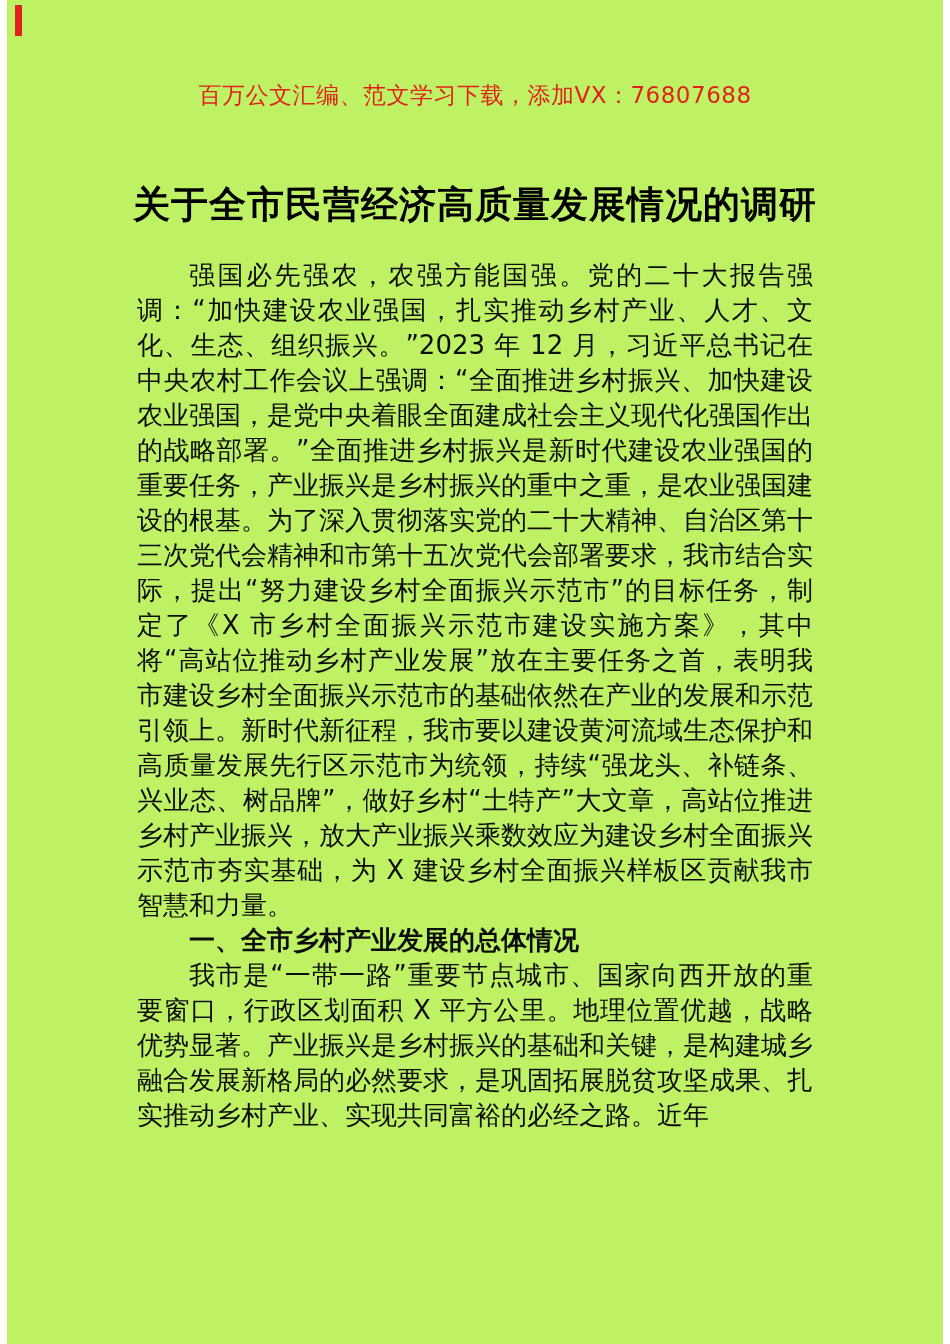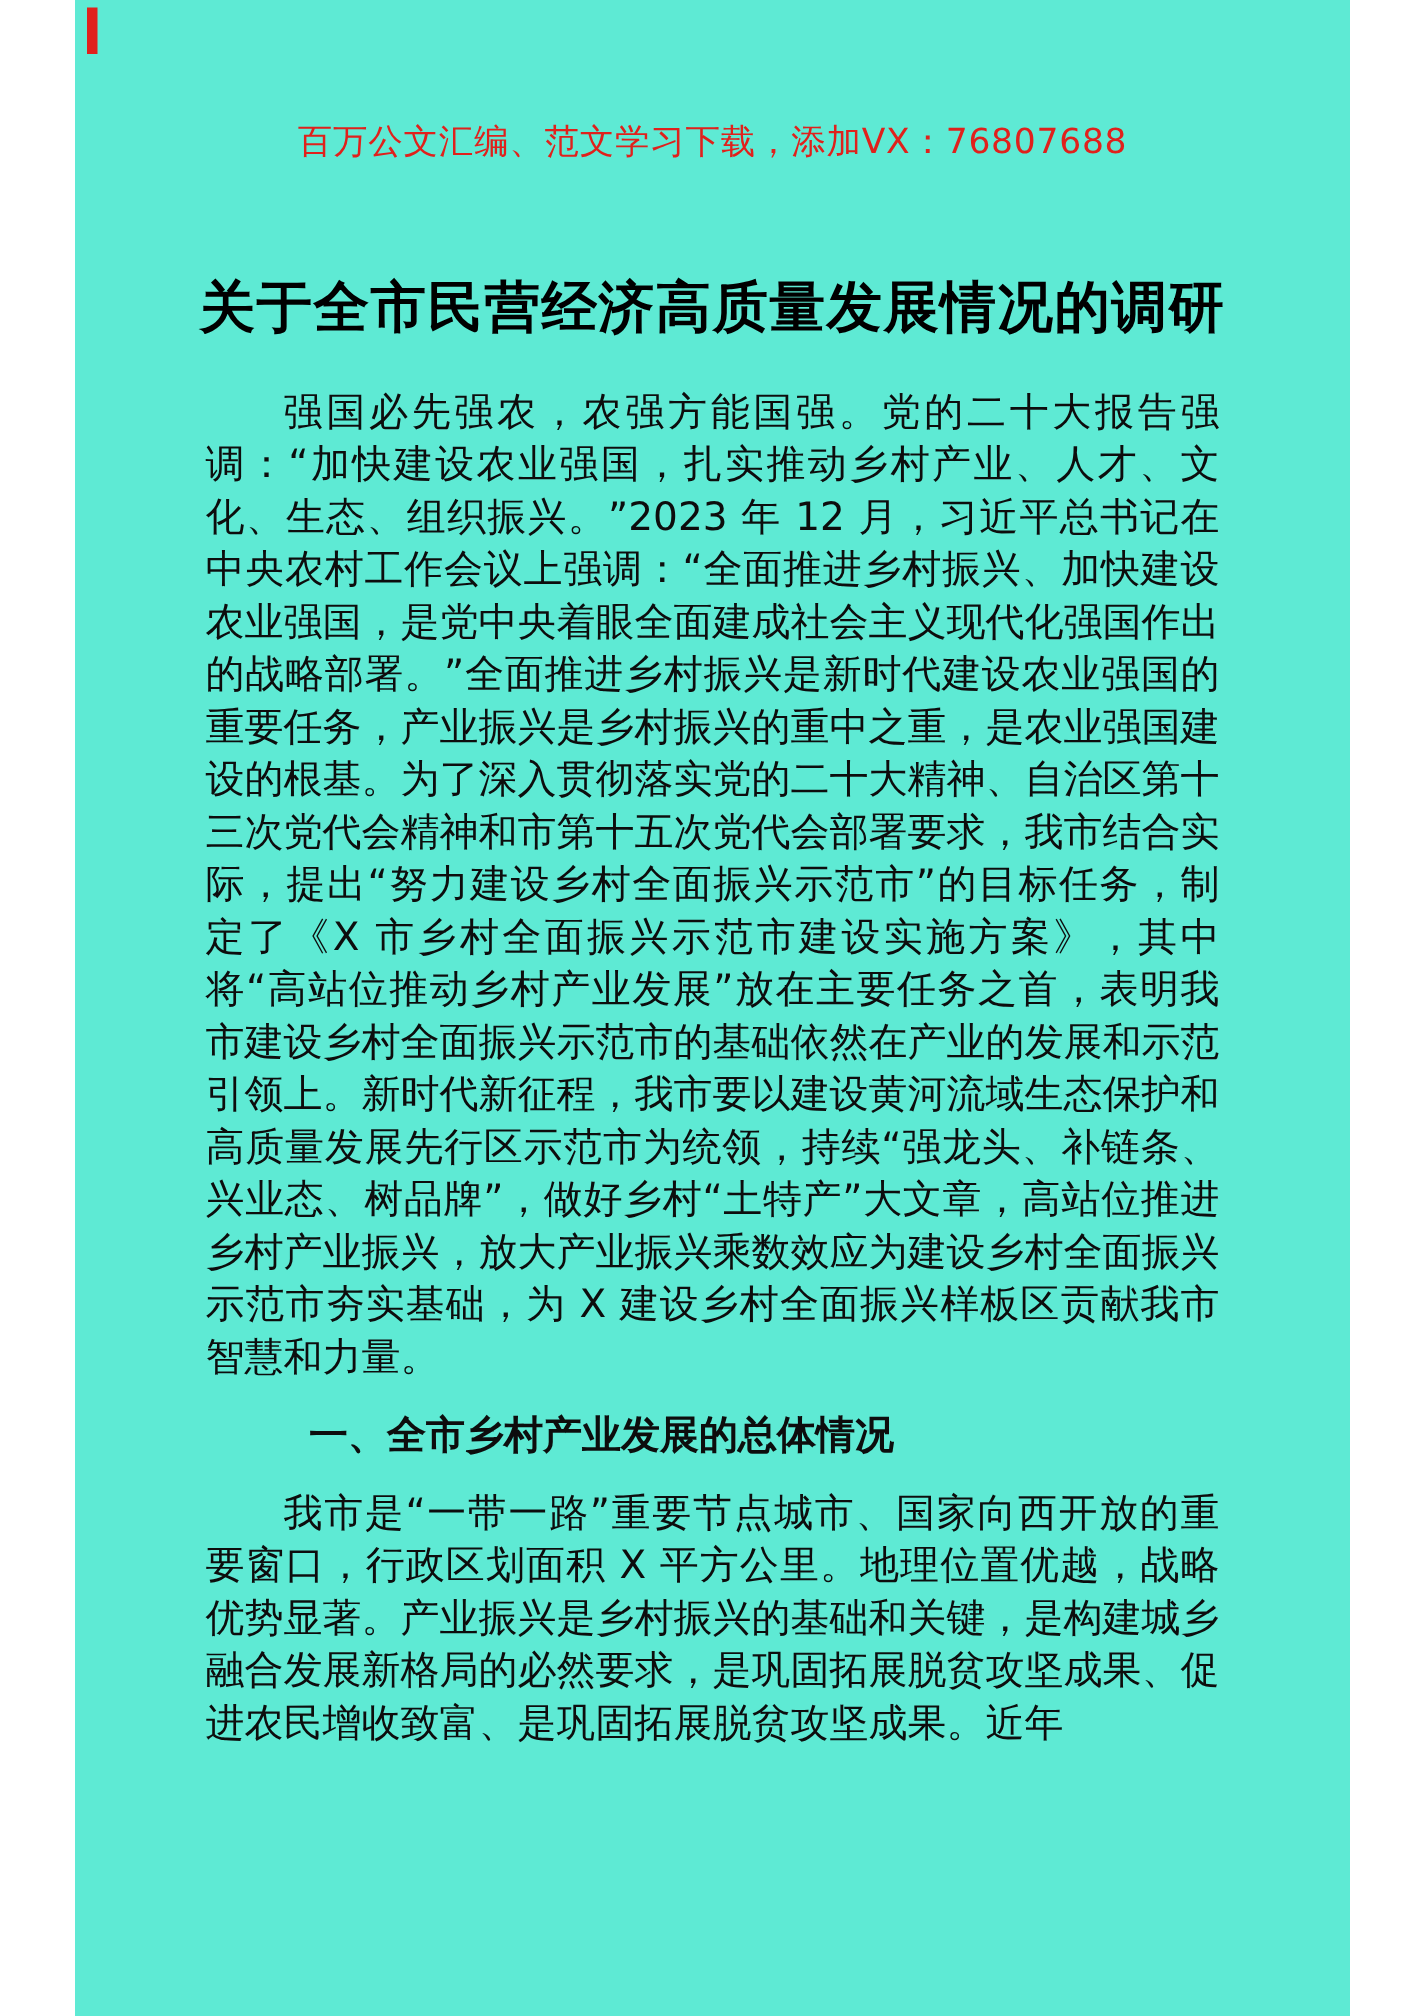--- a/index.html
+++ b/index.html
@@ -1,21 +1,21 @@
 <!DOCTYPE html>
 <html><head>
 <meta charset="utf-8">
 <style>
   html, body { margin: 0; padding: 0; background: #ffffff; }
   .page {
     position: relative;
-    width: 850px;
+    width: 936px;
     height: 1344px;
     margin: 0 auto;
-    background: #5eead4;
+    background: #bef264;
     overflow: hidden;
     font-family: "DejaVu Sans", sans-serif;
     color: #111111;
   }
   .corner-mark {
     position: absolute;
     left: 8px;
     top: 5px;
     width: 7px;
     height: 31px;
@@ -47,40 +47,41 @@
     font-size: 26px;
     line-height: 35px;
     text-align: justify;
     color: #0d0d0d;
   }
   .doc-body p {
     margin: 0;
     text-indent: 2em;
   }
   .doc-body h2 {
-    margin: 17px;
+    margin: 0;
     font-size: 26px;
     line-height: 35px;
     font-weight: 600;
     text-indent: 2em;
     color: #0d0d0d;
+    font-family: Liberation Serif, serif;
   }
 </style>
 </head>
 <body>
 
 <div class="page">
 
   <div class="corner-mark"></div>
 
   <div class="watermark">百万公文汇编、范文学习下载，添加VX：76807688</div>
 
   <h1 class="title">
     <span class="title-line">关于全市民营经济高质量发展情况的调研</span>
   </h1>
 
   <div class="doc-body">
     <p>强国必先强农，农强方能国强。党的二十大报告强调：“加快建设农业强国，扎实推动乡村产业、人才、文化、生态、组织振兴。”2023 年 12 月，习近平总书记在中央农村工作会议上强调：“全面推进乡村振兴、加快建设农业强国，是党中央着眼全面建成社会主义现代化强国作出的战略部署。”全面推进乡村振兴是新时代建设农业强国的重要任务，产业振兴是乡村振兴的重中之重，是农业强国建设的根基。为了深入贯彻落实党的二十大精神、自治区第十三次党代会精神和市第十五次党代会部署要求，我市结合实际，提出“努力建设乡村全面振兴示范市”的目标任务，制定了《X 市乡村全面振兴示范市建设实施方案》，其中将“高站位推动乡村产业发展”放在主要任务之首，表明我市建设乡村全面振兴示范市的基础依然在产业的发展和示范引领上。新时代新征程，我市要以建设黄河流域生态保护和高质量发展先行区示范市为统领，持续“强龙头、补链条、兴业态、树品牌”，做好乡村“土特产”大文章，高站位推进乡村产业振兴，放大产业振兴乘数效应为建设乡村全面振兴示范市夯实基础，为 X 建设乡村全面振兴样板区贡献我市智慧和力量。</p>
     <h2>一、全市乡村产业发展的总体情况</h2>
-    <p>我市是“一带一路”重要节点城市、国家向西开放的重要窗口，行政区划面积 X 平方公里。地理位置优越，战略优势显著。产业振兴是乡村振兴的基础和关键，是构建城乡融合发展新格局的必然要求，是巩固拓展脱贫攻坚成果、促进农民增收致富、是巩固拓展脱贫攻坚成果。近年</p>
+    <p>我市是“一带一路”重要节点城市、国家向西开放的重要窗口，行政区划面积 X 平方公里。地理位置优越，战略优势显著。产业振兴是乡村振兴的基础和关键，是构建城乡融合发展新格局的必然要求，是巩固拓展脱贫攻坚成果、扎实推动乡村产业、实现共同富裕的必经之路。近年</p>
   </div>
 
 </div>
 
 </body></html>

